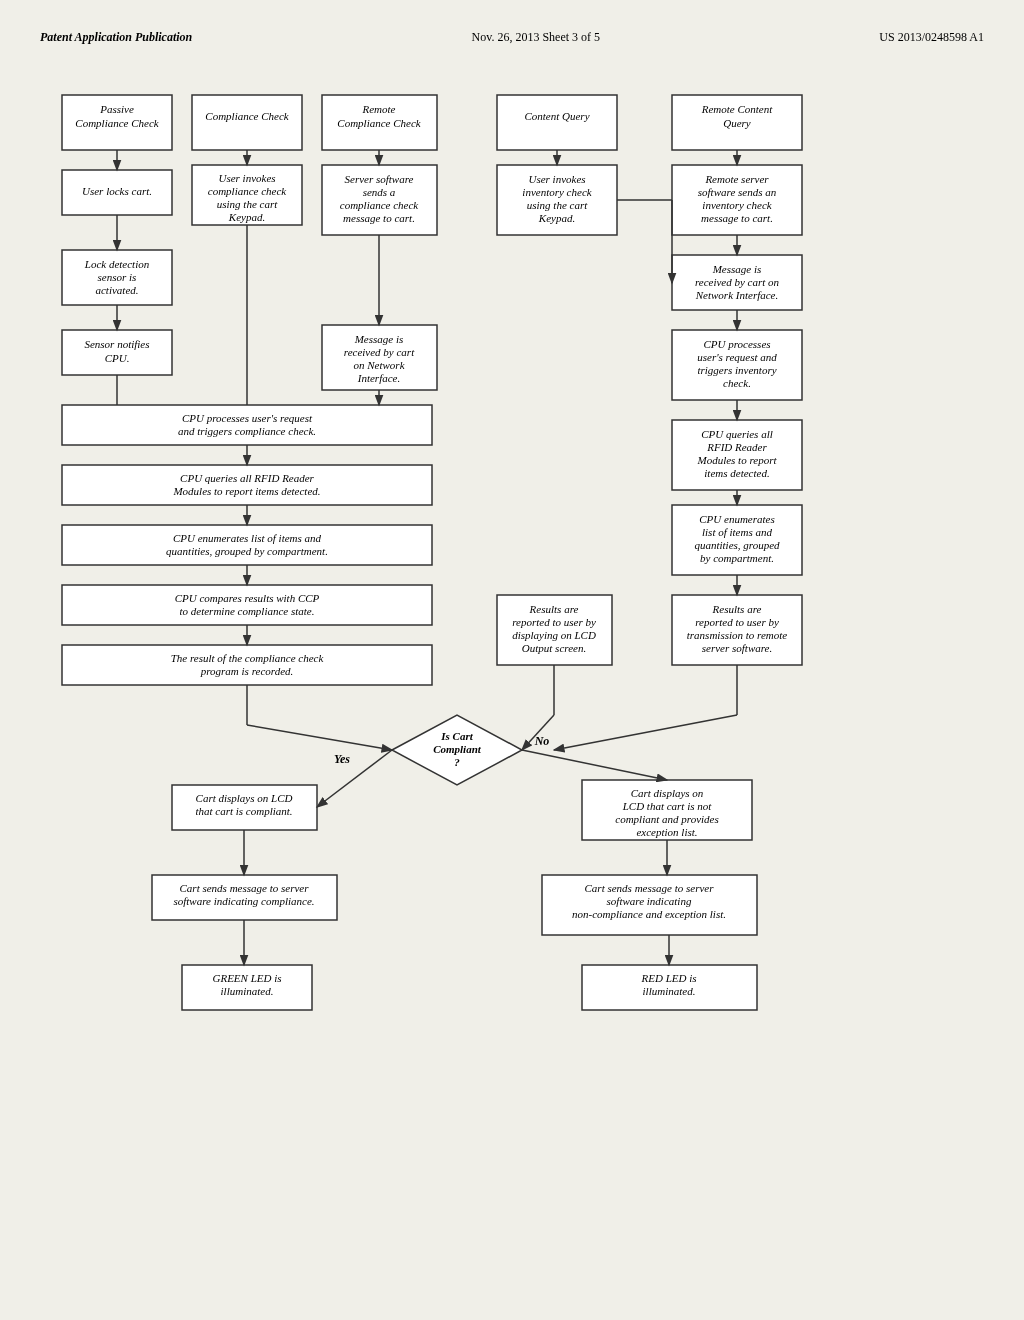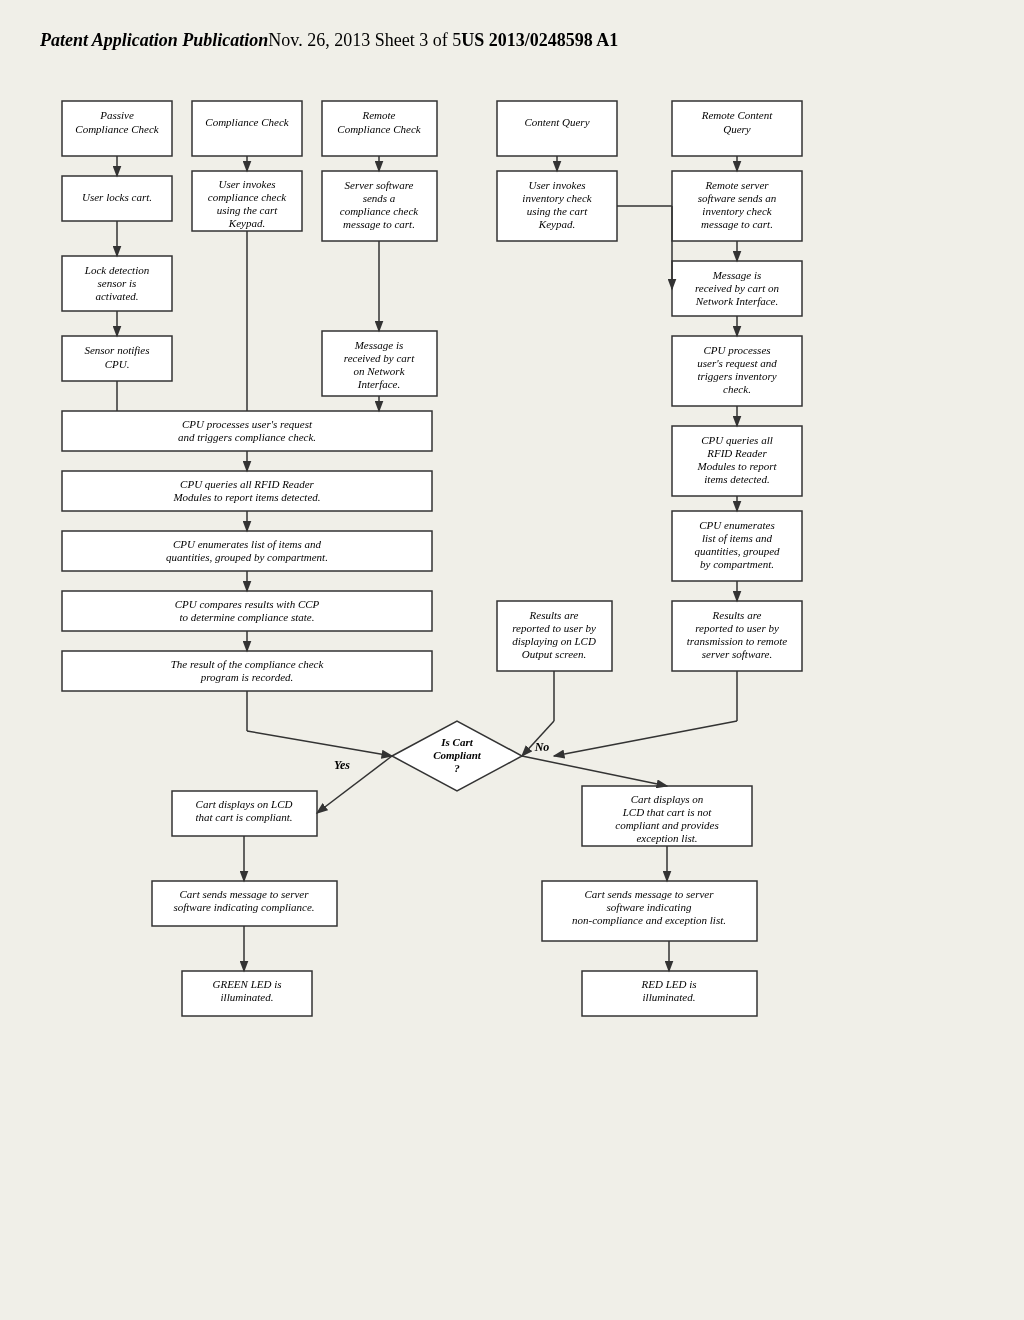--- a/index.html
+++ b/index.html
@@ -15,29 +15,30 @@
     .page {
       width: 1024px;
       min-height: 1320px;
       background: #f0efe8;
       padding: 20px 40px 40px 40px;
       position: relative;
     }
 
     .header {
       display: flex;
+      justify-content: space-between;
       align-items: flex-start;
       margin-bottom: 30px;
-      font-size: 18px;
+      font-size: 12px;
       padding: 10px 0;
     }
 
     .header-left { font-weight: bold; font-style: italic; }
     .header-center { text-align: center; }
-    .header-right { font-weight: bold; }
+    .header-right { font-weight: normal; }
 
     .diagram-container {
       position: relative;
       width: 920px;
       margin: 0 auto;
     }
 
     svg.diagram-svg {
       position: absolute;
       top: 0;

